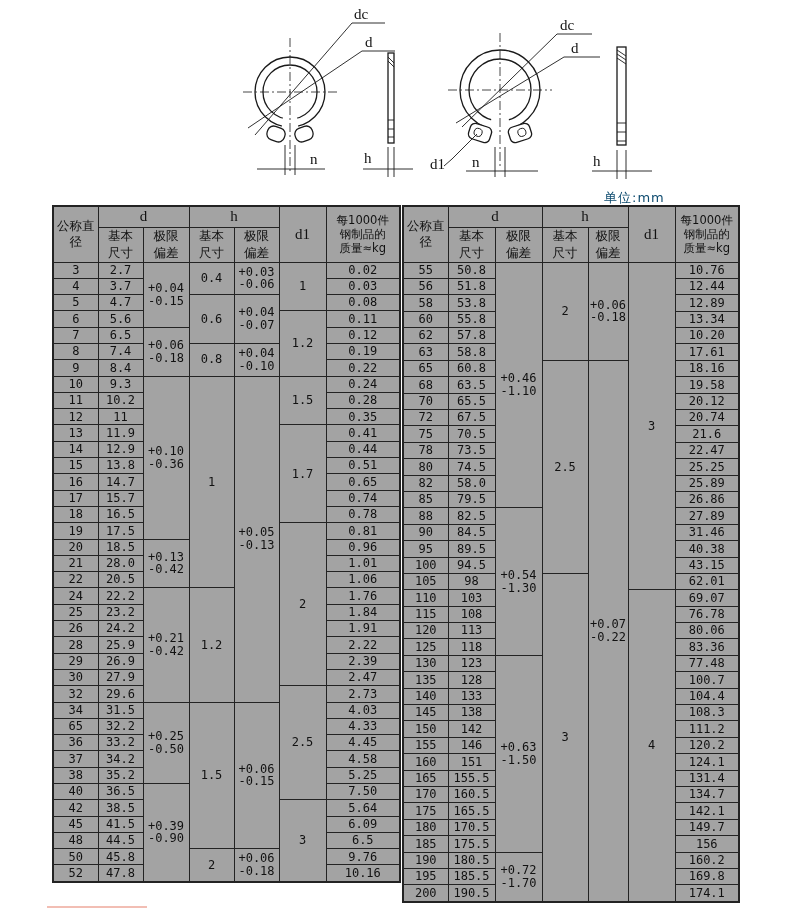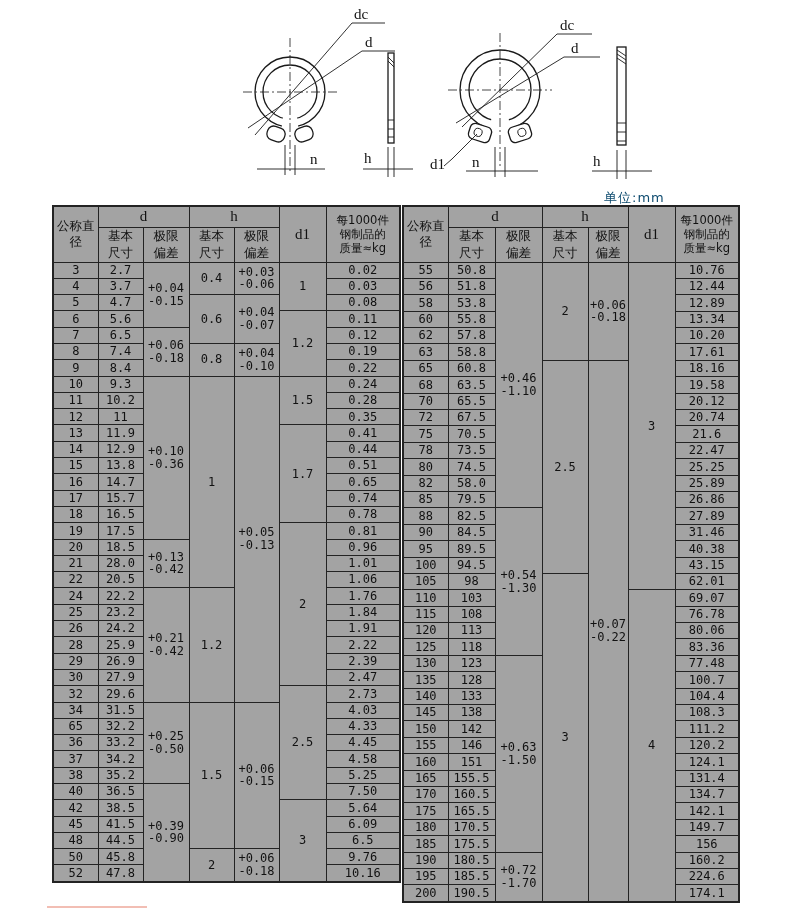--- a/index.html
+++ b/index.html
@@ -614,21 +614,21 @@
         <tr>
           <td>190</td>
           <td>180.5</td>
           <td rowspan="3" class="merged">+0.72
 -1.70</td>
           <td>160.2</td>
         </tr>
         <tr>
           <td>195</td>
           <td>185.5</td>
-          <td>224.6</td>
+          <td>169.8</td>
         </tr>
         <tr>
           <td>200</td>
           <td>190.5</td>
           <td>174.1</td>
         </tr>
       </tbody>
   </table>
 
   <div class="artifact-line"></div>

